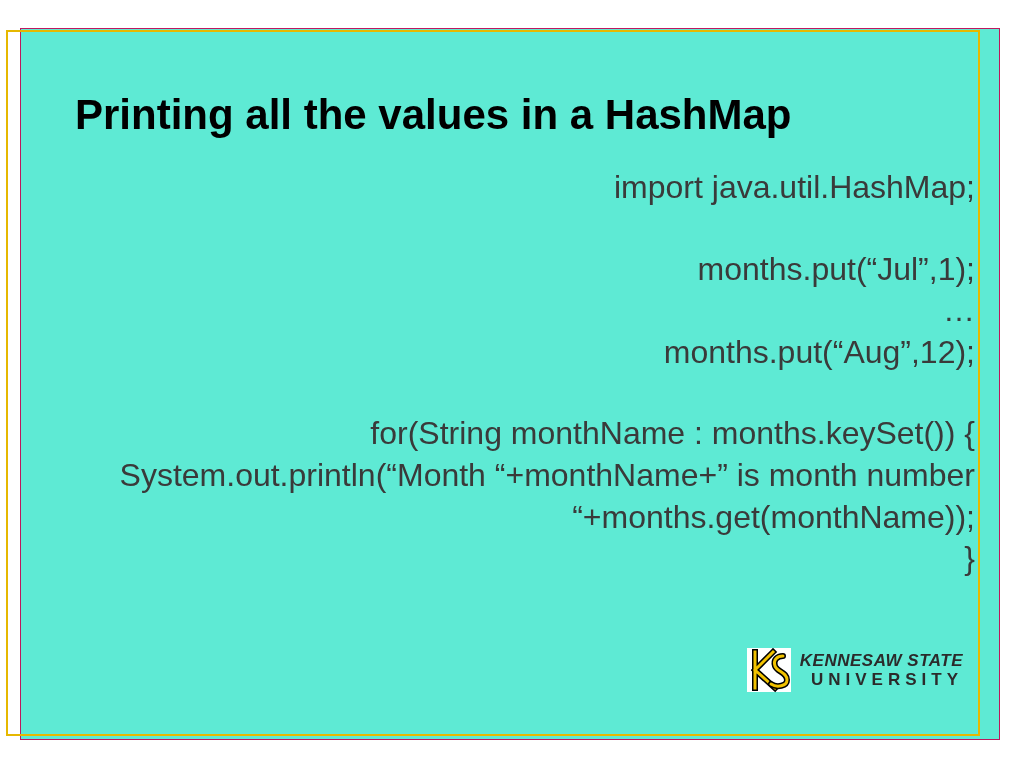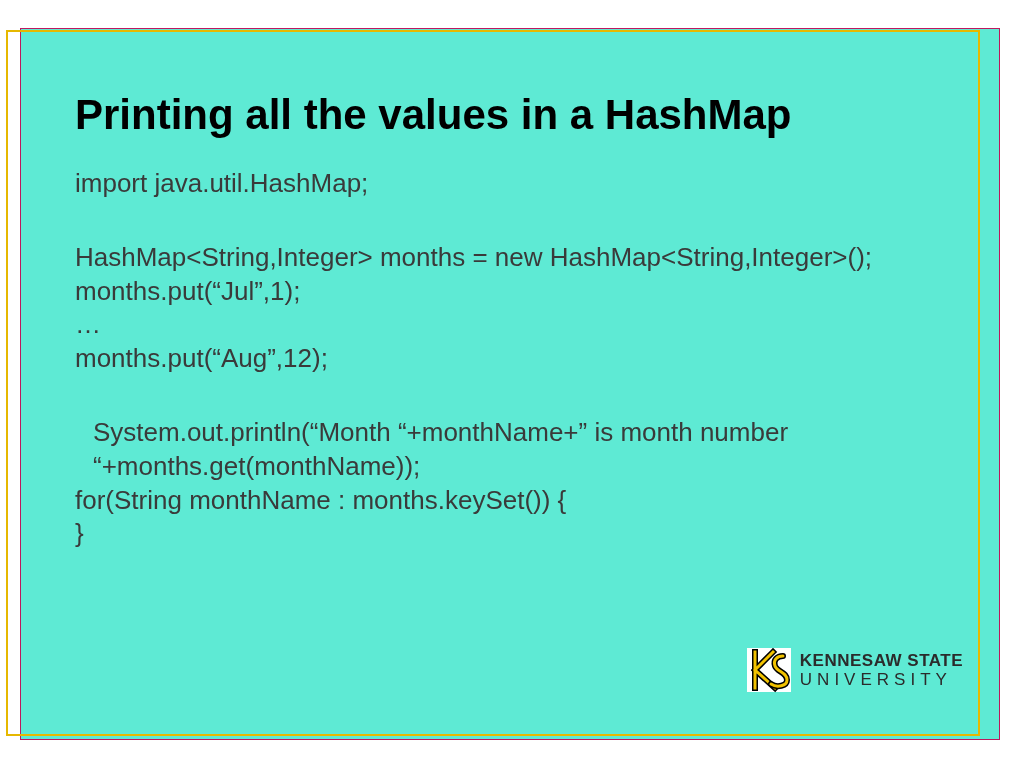--- a/index.html
+++ b/index.html
@@ -38,24 +38,25 @@
     width: 900px;
   }
   .title {
     font-size: 42px;
     font-weight: bold;
     color: #000000;
     margin-bottom: 28px;
     letter-spacing: 0px;
   }
   .code-line {
-    font-size: 26px;
+    font-size: 32px;
     color: #3a3a3a;
     line-height: 1.3;
     font-family: Arial, Helvetica, sans-serif;
+    text-align: right;
   }
   .indent {
     padding-left: 18px;
   }
   .blank {
     height: 40px;
   }
   .logo-wrap {
     position: absolute;
     right: 36px;
@@ -71,46 +72,47 @@
   .logo-text {
     display: flex;
     flex-direction: column;
     line-height: 1;
   }
   .logo-text .l1 {
     font-size: 17px;
     font-weight: 800;
     color: #2b2b2b;
     letter-spacing: 0.5px;
+    font-style: italic;
   }
   .logo-text .l2 {
     font-size: 17px;
-    font-weight: 400;
+    font-weight: 700;
     color: #2b2b2b;
     letter-spacing: 5px;
     margin-top: 2px;
+    text-align: right;
   }
 </style>
 </head>
 <body>
 
 <div class="outer-frame">
 
   <div class="content">
     <div class="title">Printing all the values in a HashMap</div>
 
     <div class="code-line">import java.util.HashMap;</div>
     <div class="blank"></div>
-    <div class="code-line">HashMap&lt;String,Integer&gt; months = new HashMap&lt;String,Integer&gt;();</div>
     <div class="code-line">months.put(“Jul”,1);</div>
     <div class="code-line">…</div>
     <div class="code-line">months.put(“Aug”,12);</div>
     <div class="blank"></div>
+    <div class="code-line">for(String monthName : months.keySet()) {</div>
     <div class="code-line indent">System.out.println(“Month “+monthName+” is month number “+months.get(monthName));</div>
-    <div class="code-line">for(String monthName : months.keySet()) {</div>
     <div class="code-line">}</div>
   </div>
 
   <div class="logo-wrap">
     <svg class="logo-mark" viewBox="0 0 46 46">
       <rect x="1" y="1" width="44" height="44" fill="#ffffff" stroke="none"></rect>
       <g transform="translate(3,3)">
         <path d="M6 2 L6 38 M6 20 L24 2 M6 20 L26 38" stroke="#000" stroke-width="6" fill="none" stroke-linecap="square"></path>
         <path d="M6 2 L6 38 M6 20 L24 2 M6 20 L26 38" stroke="#f2c200" stroke-width="3" fill="none" stroke-linecap="square"></path>
         <path d="M34 6 C28 6 24 10 26 16 C28 22 38 22 38 30 C38 36 28 38 22 34" stroke="#000" stroke-width="6" fill="none" stroke-linecap="round"></path>

